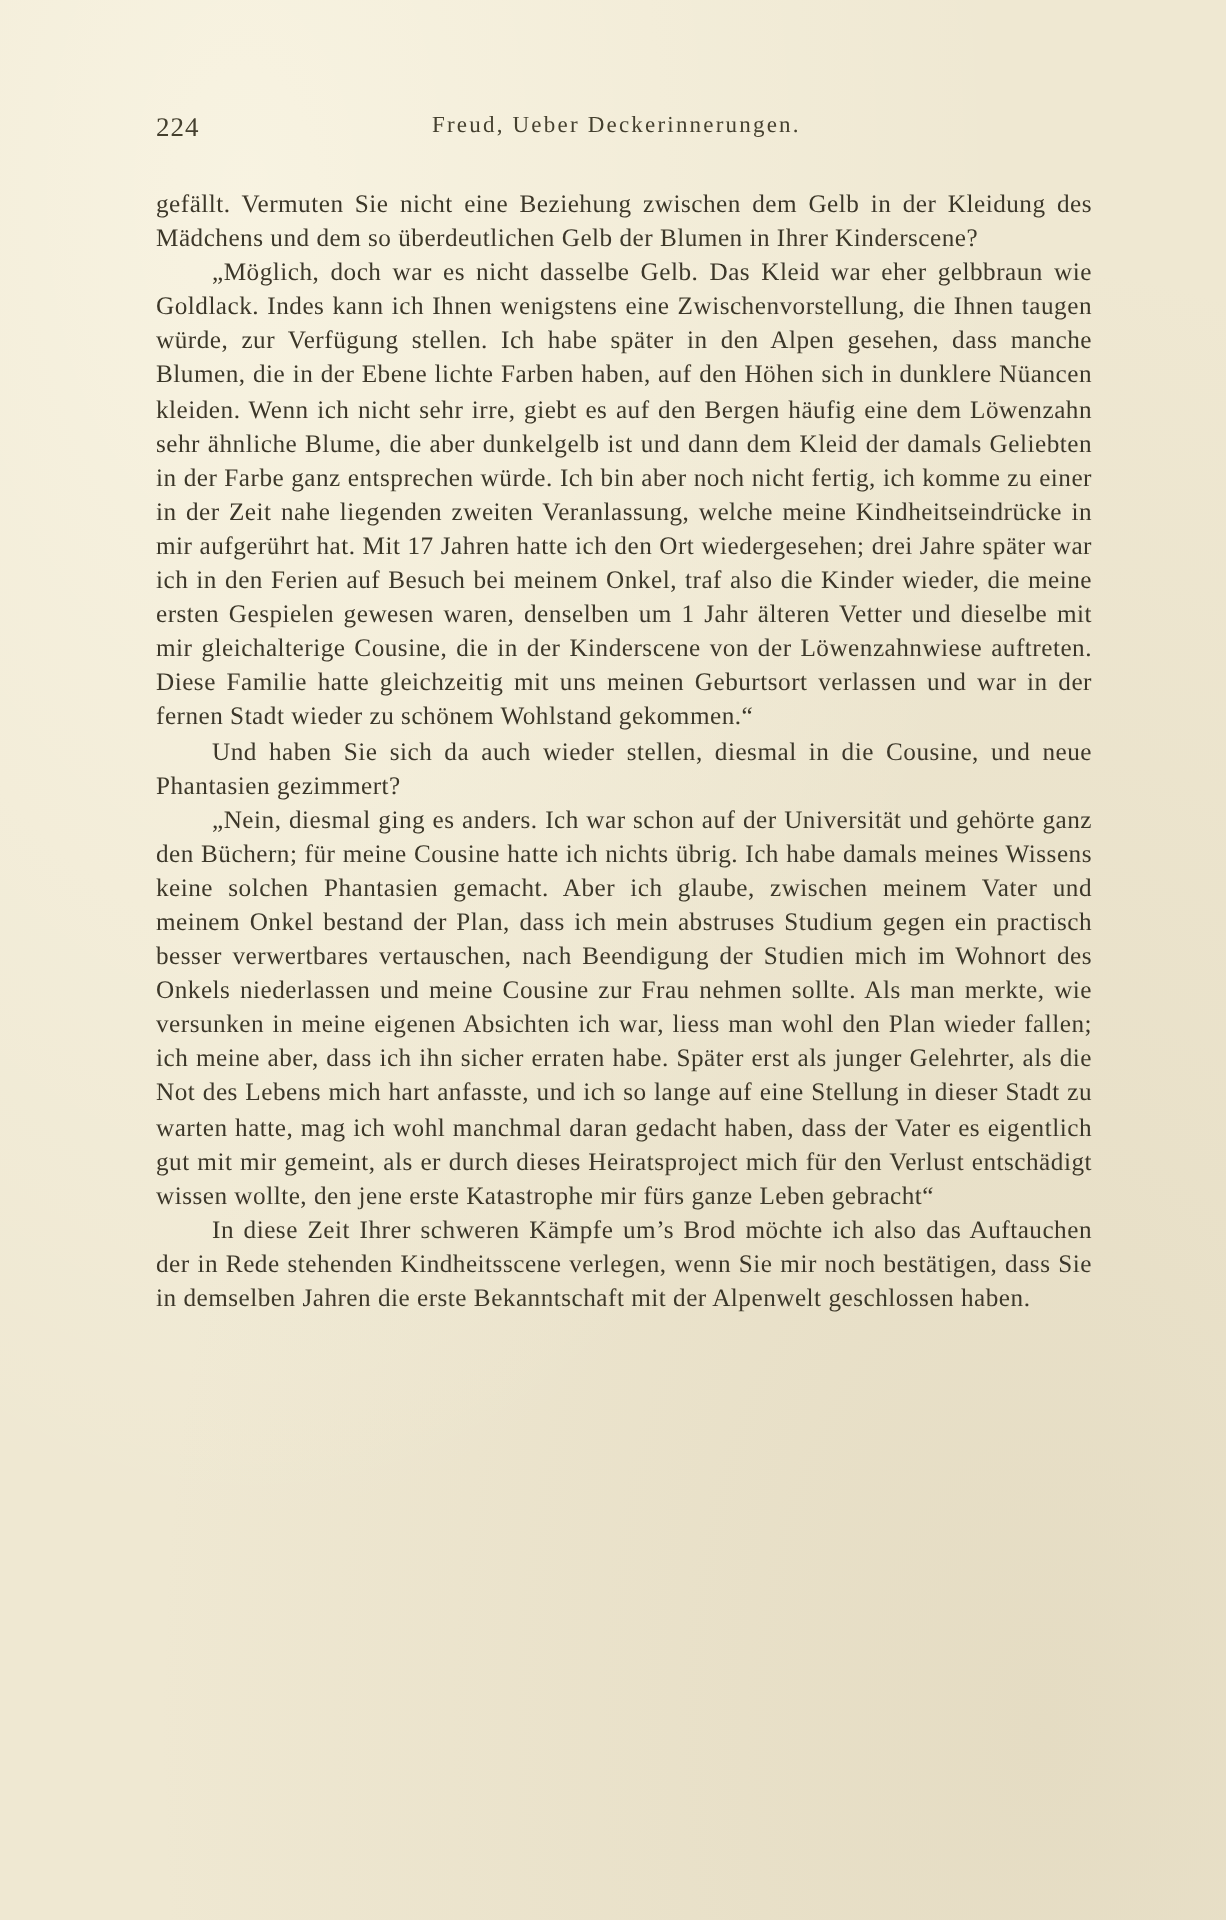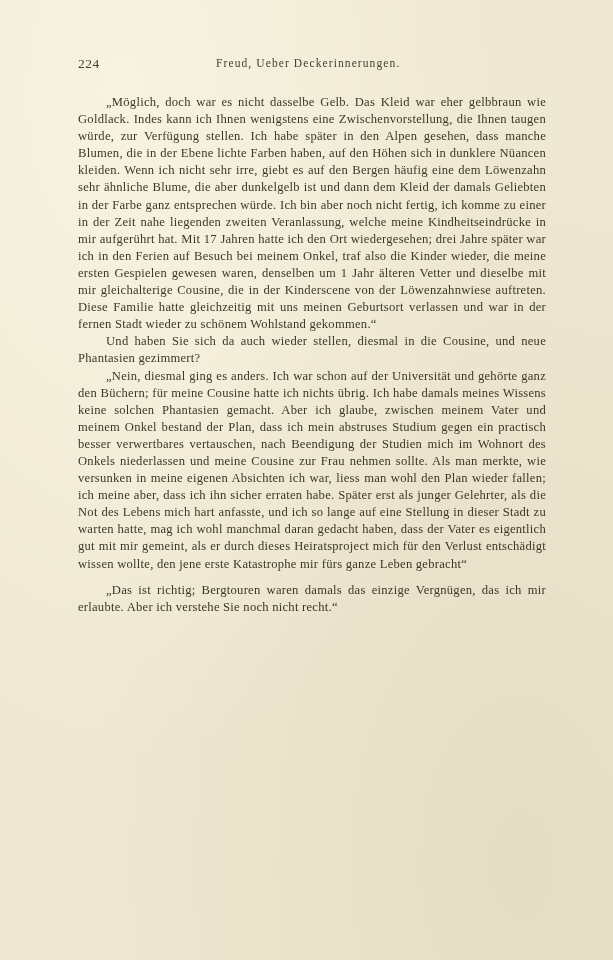--- a/index.html
+++ b/index.html
@@ -85,19 +85,20 @@
 <body>
 
 <div class="page">
 
   <div class="header">
     <div class="folio">224</div>
     <div class="running-head">Freud, Ueber Deckerinnerungen.</div>
   </div>
 
   <div class="body-text">
+    <p>gefällt. Vermuten Sie nicht eine Beziehung zwischen dem Gelb in der Kleidung des Mädchens und dem so überdeutlichen Gelb der Blumen in Ihrer Kinderscene?</p>
     <p class="p-indent">„Möglich, doch war es nicht dasselbe Gelb. Das Kleid war eher gelbbraun wie Goldlack. Indes kann ich Ihnen wenigstens eine Zwischenvorstellung, die Ihnen taugen würde, zur Verfügung stellen. Ich habe später in den Alpen gesehen, dass manche Blumen, die in der Ebene lichte Farben haben, auf den Höhen sich in dunklere Nüancen kleiden. Wenn ich nicht sehr irre, giebt es auf den Bergen häufig eine dem Löwenzahn sehr ähnliche Blume, die aber dunkelgelb ist und dann dem Kleid der damals Geliebten in der Farbe ganz entsprechen würde. Ich bin aber noch nicht fertig, ich komme zu einer in der Zeit nahe liegenden zweiten Veranlassung, welche meine Kindheitseindrücke in mir aufgerührt hat. Mit 17 Jahren hatte ich den Ort wiedergesehen; drei Jahre später war ich in den Ferien auf Besuch bei meinem Onkel, traf also die Kinder wieder, die meine ersten Gespielen gewesen waren, denselben um 1 Jahr älteren Vetter und dieselbe mit mir gleichalterige Cousine, die in der Kinderscene von der Löwenzahnwiese auftreten. Diese Familie hatte gleichzeitig mit uns meinen Geburtsort verlassen und war in der fernen Stadt wieder zu schönem Wohlstand gekommen.“</p>
     <p class="p-indent">Und haben Sie sich da auch wieder stellen, diesmal in die Cousine, und neue Phantasien gezimmert?</p>
     <p class="p-indent">„Nein, diesmal ging es anders. Ich war schon auf der Universität und gehörte ganz den Büchern; für meine Cousine hatte ich nichts übrig. Ich habe damals meines Wissens keine solchen Phantasien gemacht. Aber ich glaube, zwischen meinem Vater und meinem Onkel bestand der Plan, dass ich mein abstruses Studium gegen ein practisch besser verwertbares vertauschen, nach Beendigung der Studien mich im Wohnort des Onkels niederlassen und meine Cousine zur Frau nehmen sollte. Als man merkte, wie versunken in meine eigenen Absichten ich war, liess man wohl den Plan wieder fallen; ich meine aber, dass ich ihn sicher erraten habe. Später erst als junger Gelehrter, als die Not des Lebens mich hart anfasste, und ich so lange auf eine Stellung in dieser Stadt zu warten hatte, mag ich wohl manchmal daran gedacht haben, dass der Vater es eigentlich gut mit mir gemeint, als er durch dieses Heiratsproject mich für den Verlust entschädigt wissen wollte, den jene erste Katastrophe mir fürs ganze Leben gebracht“</p>
-    <p class="p-indent p-gap last-line-left">„Das ist richtig; Bergtouren waren damals das einzige Vergnügen, das ich mir erlaubte. Aber ich verstehe Sie noch nicht recht.“</p>
+    <p class="p-indent">In diese Zeit Ihrer schweren Kämpfe um’s Brod möchte ich also das Auftauchen der in Rede stehenden Kindheitsscene verlegen, wenn Sie mir noch bestätigen, dass Sie in demselben Jahren die erste Bekanntschaft mit der Alpenwelt geschlossen haben.</p>
   </div>
 
 </div>
 
 </body></html>

